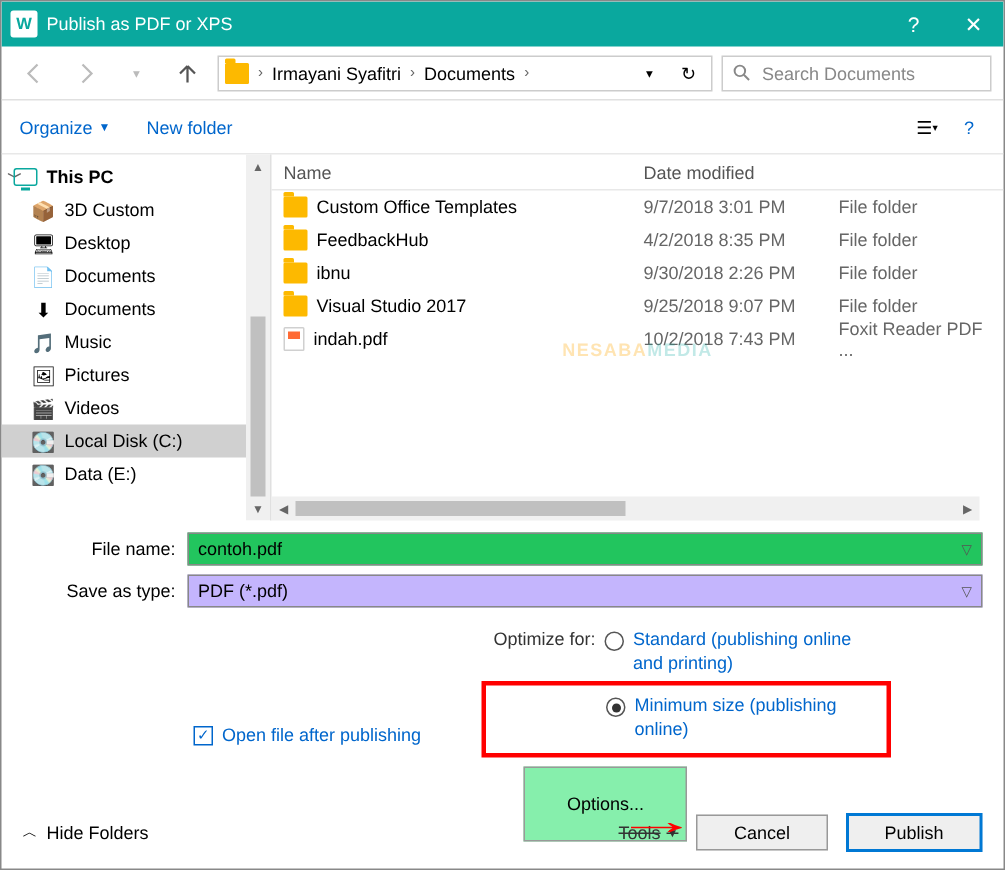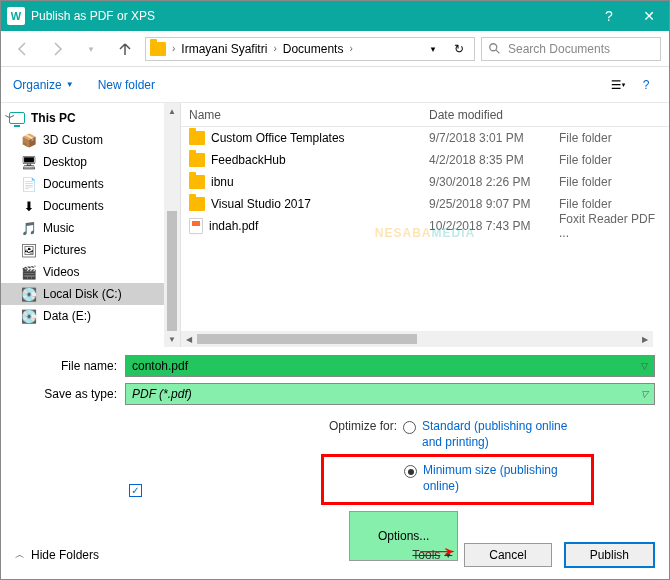--- a/index.html
+++ b/index.html
@@ -60,21 +60,21 @@
 .filelist-scroll-h .sb-thumb { flex: 0 0 220px; background: #c0c0c0; margin: 3px 0; }
 .filelist-scroll-h .sb-track { flex: 1; }
 
 .watermark { position: absolute; left: 50%; top: 50%; transform: translate(-50%, -40%); font-size: 28px; font-weight: 700; color: rgba(10,168,158,0.25); letter-spacing: 1px; pointer-events: none; }
 .watermark span { color: rgba(255,165,0,0.3); }
 
 .form-area { padding: 8px 14px; }
 .form-row { display: flex; align-items: center; margin-bottom: 6px; }
 .form-row label { width: 110px; text-align: right; padding-right: 8px; }
 .form-row .field { flex: 1; border: 1px solid #888; height: 22px; padding: 0 6px; display: flex; align-items: center; justify-content: space-between; background: #22c55e; }
-.form-row .field.combo { background: #86efac; font-style: italic; }
+.form-row .field.combo { background: #c4b5fd; }
 .form-row .field .caret { font-size: 9px; color: #555; }
 
 .options-area { padding: 0 14px 0 128px; }
 .opt-row { display: flex; }
 .checkbox-line { display: flex; align-items: center; gap: 6px; color: #0066cc; width: 200px; }
 .checkbox-line .cb { width: 13px; height: 13px; border: 1px solid #0066cc; display: flex; align-items: center; justify-content: center; font-size: 10px; color: #0066cc; }
 .optimize { flex: 1; }
 .optimize-label { color: #333; margin-bottom: 2px; display: inline-block; }
 .radio-line { display: flex; gap: 6px; color: #0066cc; margin-bottom: 2px; }
 .radio-line .rb { width: 13px; height: 13px; border: 1px solid #555; border-radius: 50%; display: flex; align-items: center; justify-content: center; flex-shrink: 0; margin-top: 2px; }
@@ -282,20 +282,21 @@
       <span>PDF (*.pdf)</span>
         <span class="caret">▽</span>
     </div>
   </div>
 </div>
 
 <div class="options-area">
   <div class="opt-row">
     <div class="checkbox-line">
       <div class="cb">✓</div>
+      <span>Open file after publishing</span>
     </div>
     <div class="optimize">
       <div style="display:flex; gap:6px;">
         <span class="optimize-label">Optimize for:</span>
         <div class="radio-line">
           <div class="rb"></div>
           <div class="txt" style="max-width:160px">Standard (publishing online and printing)</div>
         </div>
       </div>
       <div class="highlight-box">

